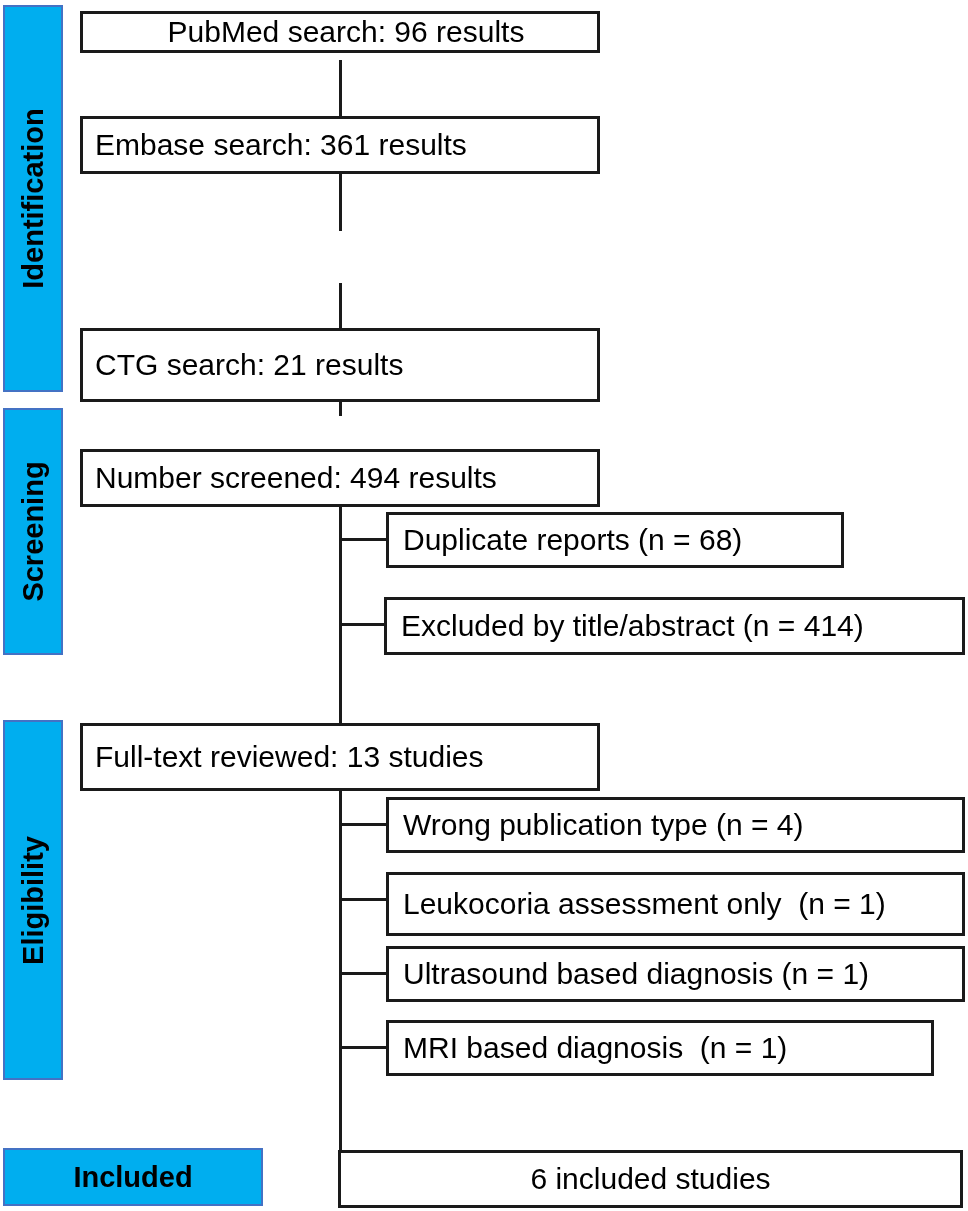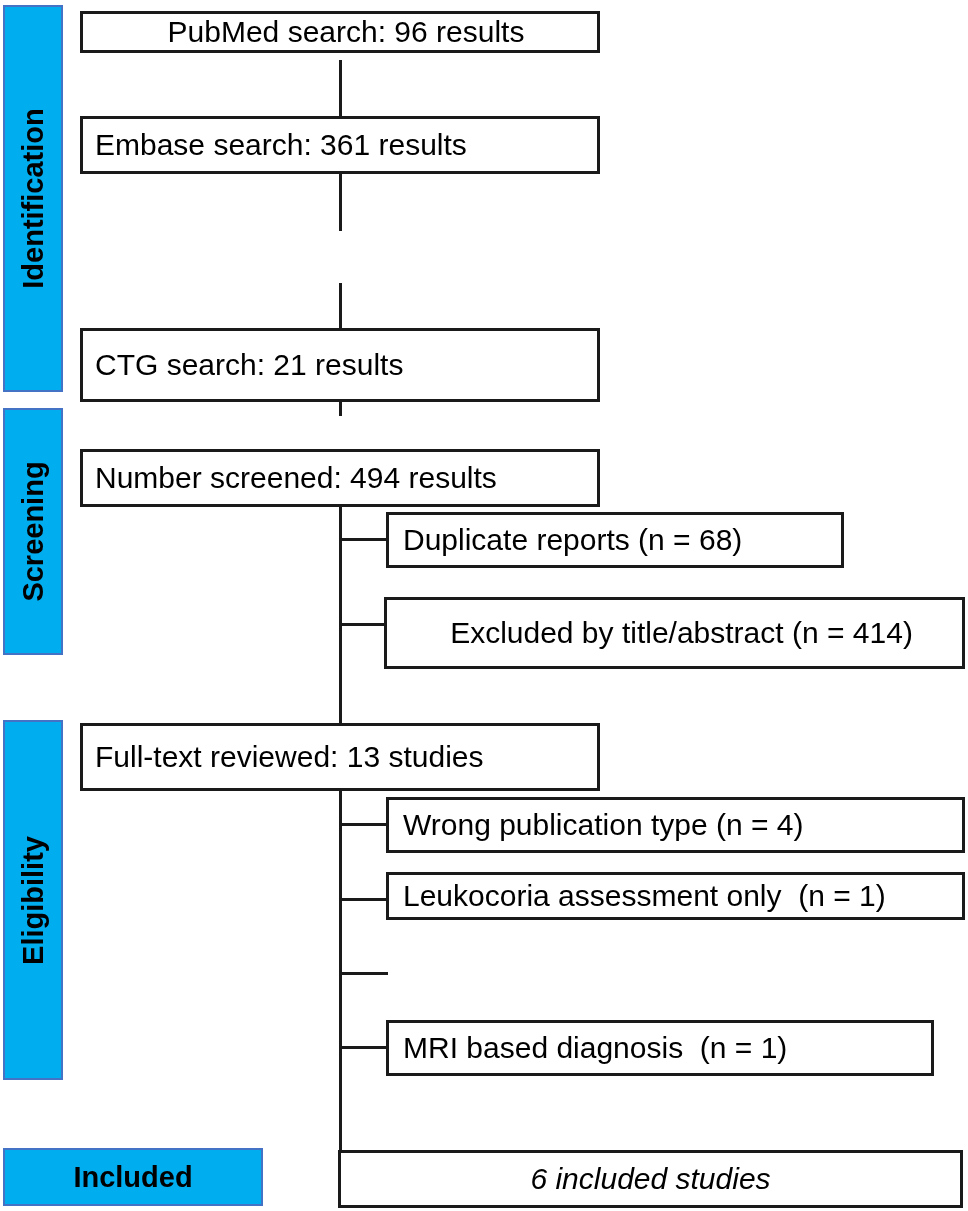--- a/index.html
+++ b/index.html
@@ -57,36 +57,35 @@
   .box-text {
     font-size: 30px;
     color: #000000;
     line-height: 1;
     white-space: pre;
   }
   .box-left .box-text  { padding-left: 12px; }
   .box-right .box-text { padding-left: 14px; }
   .box-center {
     justify-content: center;
-    font-style: italic;
   }
 
   
   #box-pubmed    { left: 80px; top: 11px;   width: 520px; height: 42px; justify-content: center; }
   #box-embase    { left: 80px; top: 116px; width: 520px; height: 58px; }
   #box-ieeex     { left: 80px; top: 228px; width: 520px; height: 58px; }
   #box-ctg       { left: 80px; top: 328px; width: 520px; height: 74px; }
   #box-screened  { left: 80px; top: 413px; width: 520px; height: 58px; margin-top: 36px; }
   #box-fulltext  { left: 80px; top: 723px; width: 520px; height: 68px; }
 
   
   #box-duplicate { left: 386px; top: 512px;  width: 458px; height: 56px; }
-  #box-excluded  { left: 384px; top: 597px;  width: 581px; height: 72px; justify-content: center; }
+  #box-excluded  { left: 384px; top: 597px;  width: 581px; height: 58px; }
   #box-wrongpub  { left: 386px; top: 797px;  width: 579px; height: 56px; }
-  #box-leuko     { left: 386px; top: 872px;  width: 579px; height: 48px; }
+  #box-leuko     { left: 386px; top: 872px;  width: 579px; height: 64px; }
   #box-ultra     { left: 386px; top: 946px;  width: 579px; height: 56px; }
   #box-mri       { left: 386px; top: 1020px; width: 548px; height: 56px; }
 
   
   #box-included  { left: 338px; top: 1150px; width: 625px; height: 58px; }
 
   
   .vline {
     position: absolute;
     width: 3px;
@@ -180,20 +179,23 @@
   </div>
 
   <div class="box box-right" id="box-wrongpub">
     <span class="box-text">Wrong publication type (n = 4)</span>
   </div>
 
   <div class="box box-right" id="box-leuko">
     <span class="box-text">Leukocoria assessment only  (n = 1)</span>
   </div>
 
+  <div class="box box-right" id="box-ultra">
+    <span class="box-text">Ultrasound based diagnosis (n = 1)</span>
+  </div>
 
   <div class="box box-right" id="box-mri">
     <span class="box-text">MRI based diagnosis  (n = 1)</span>
   </div>
 
   <div class="box box-center" id="box-included">
     <span class="box-text">6 included studies</span>
   </div>
 
 </div>

